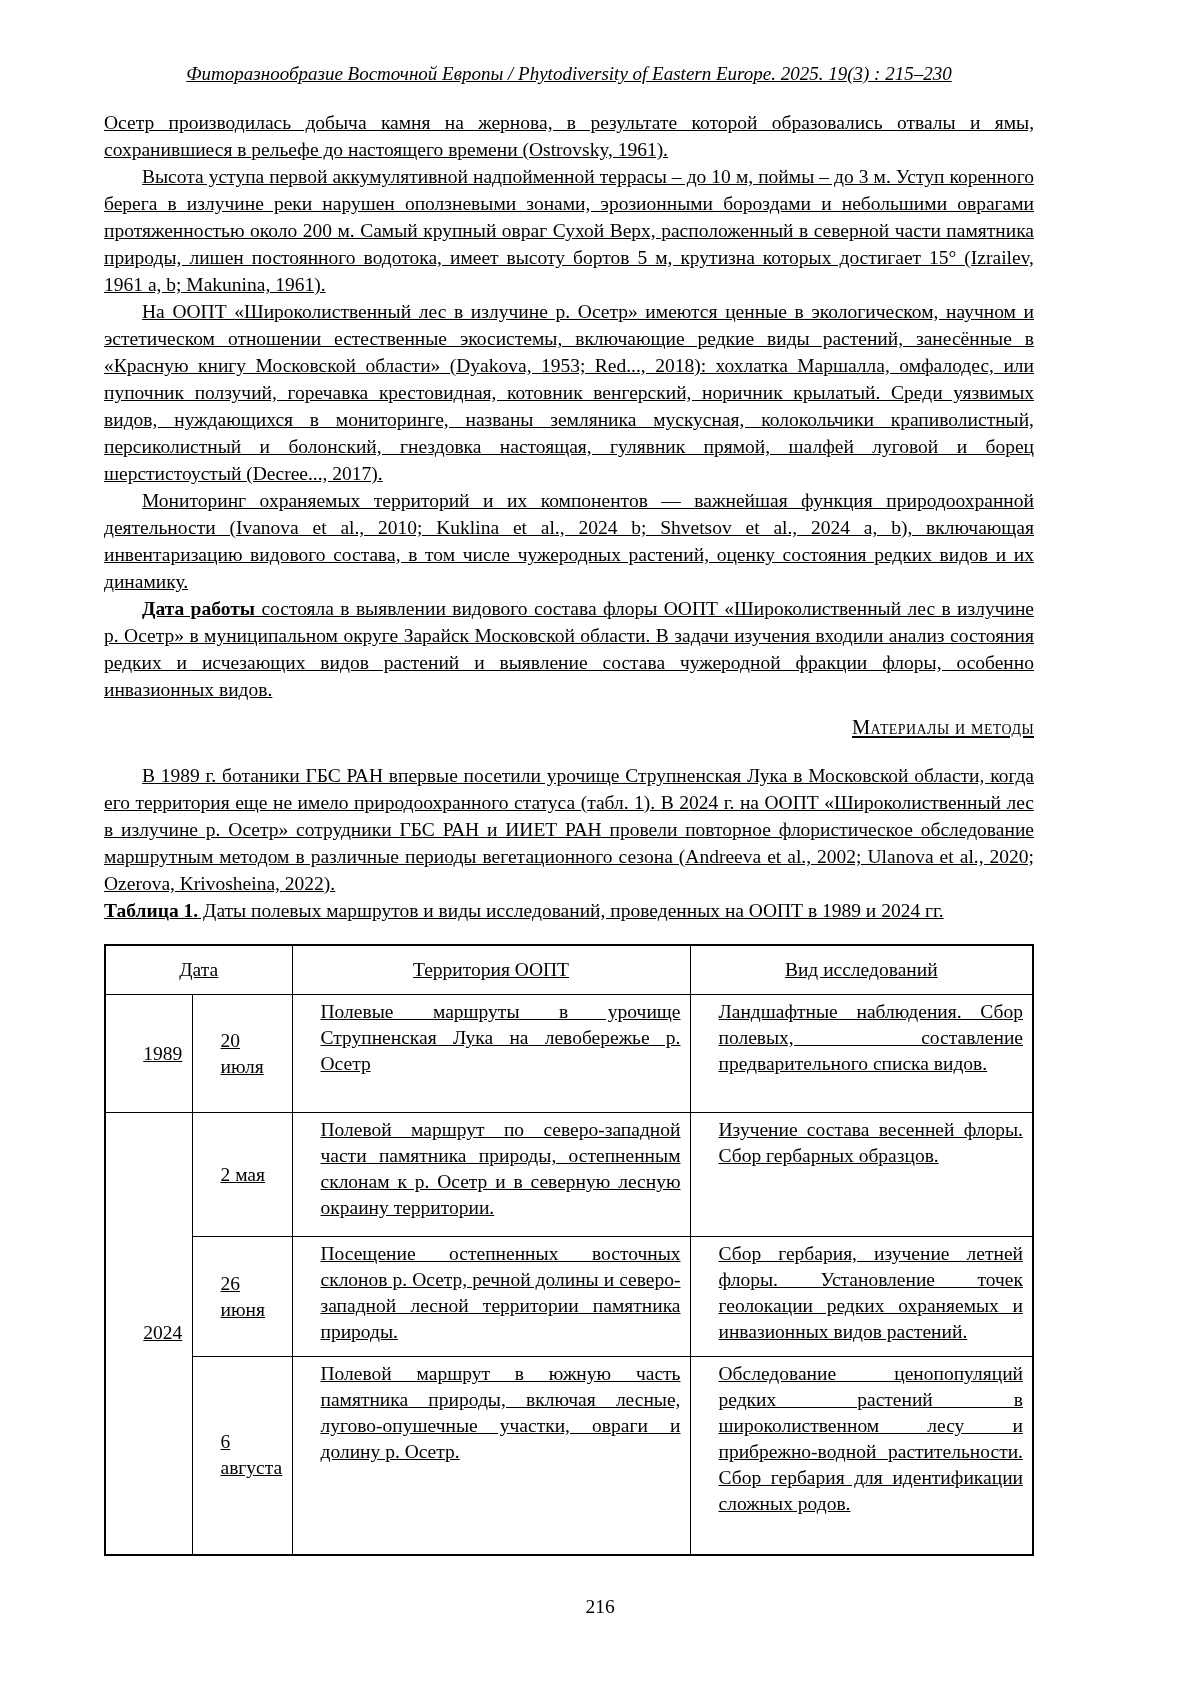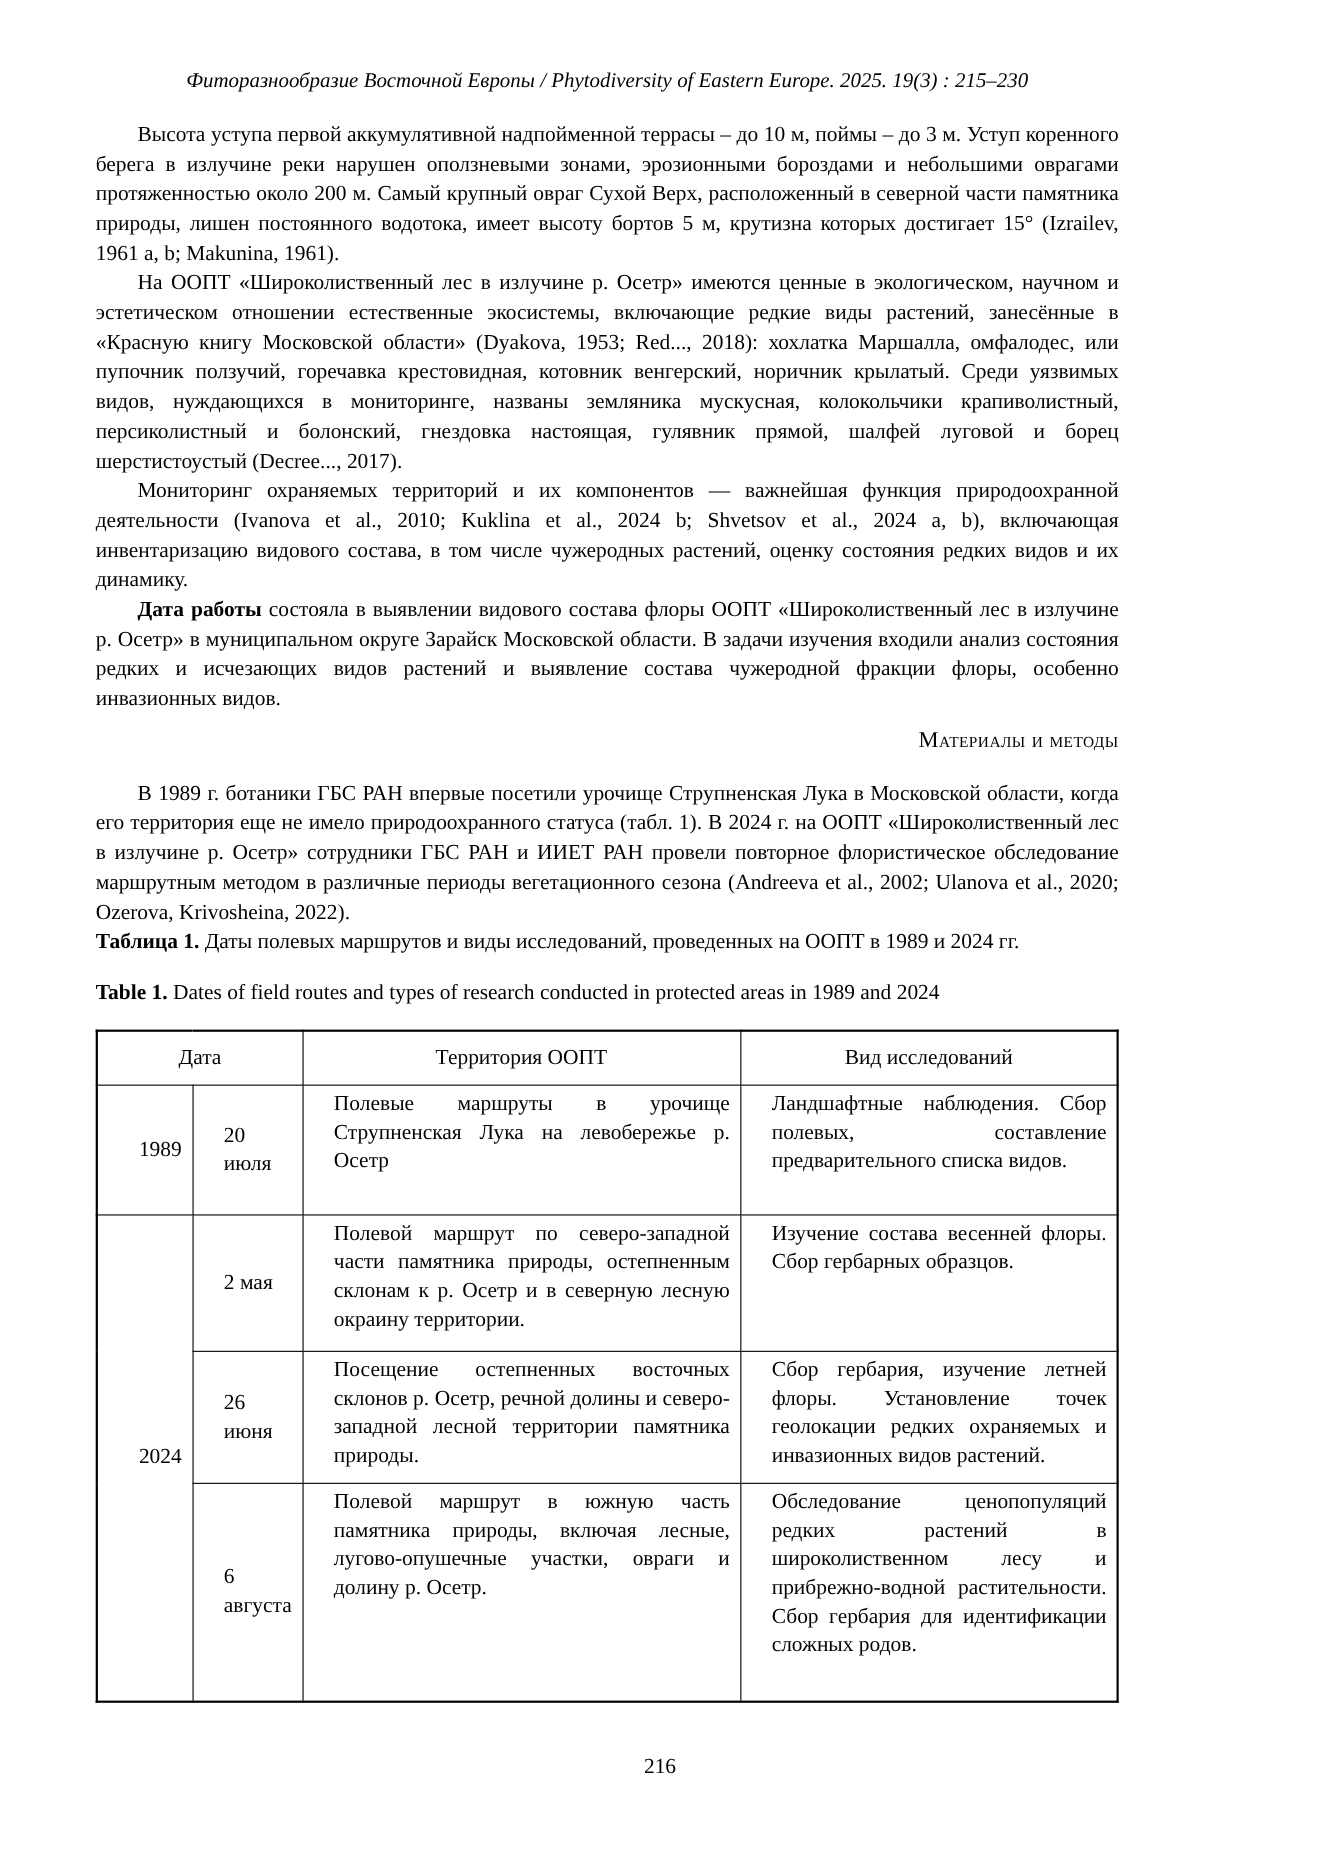--- a/index.html
+++ b/index.html
@@ -8,23 +8,24 @@
     position: relative;
     width: 1200px;
     height: 1697px;
     background: #ffffff;
     color: #000000;
     font-family: "Liberation Serif", serif;
     overflow: hidden;
   }
   .content {
     position: absolute;
-    left: 87px;
+    left: 104px;
     top: 62px;
     width: 930px;
+    text-decoration: underline;
   }
   .running-head {
     text-align: center;
     font-style: italic;
     font-size: 19px;
     line-height: 24px;
     margin-bottom: 23px;
     white-space: nowrap;
   }
   .body-text p {
@@ -98,32 +99,32 @@
 </style>
 </head>
 <body>
 
 <div class="page">
   <div class="content">
 
     <div class="running-head">Фиторазнообразие Восточной Европы / Phytodiversity of Eastern Europe. 2025. 19(3) : 215–230</div>
 
     <div class="body-text">
+      <p class="noindent">Осетр производилась добыча камня на жернова, в результате которой образовались отвалы и ямы, сохранившиеся в рельефе до настоящего времени (Ostrovsky, 1961).</p>
       <p>Высота уступа первой аккумулятивной надпойменной террасы – до 10 м, поймы – до 3 м. Уступ коренного берега в излучине реки нарушен оползневыми зонами, эрозионными бороздами и небольшими оврагами протяженностью около 200 м. Самый крупный овраг Сухой Верх, расположенный в северной части памятника природы, лишен постоянного водотока, имеет высоту бортов 5 м, крутизна которых достигает 15° (Izrailev, 1961 a, b; Makunina, 1961).</p>
       <p>На ООПТ «Широколиственный лес в излучине р. Осетр» имеются ценные в экологическом, научном и эстетическом отношении естественные экосистемы, включающие редкие виды растений, занесённые в «Красную книгу Московской области» (Dyakova, 1953; Red..., 2018): хохлатка Маршалла, омфалодес, или пупочник ползучий, горечавка крестовидная, котовник венгерский, норичник крылатый. Среди уязвимых видов, нуждающихся в мониторинге, названы земляника мускусная, колокольчики крапиволистный, персиколистный и болонский, гнездовка настоящая, гулявник прямой, шалфей луговой и борец шерстистоустый (Decree..., 2017).</p>
       <p>Мониторинг охраняемых территорий и их компонентов — важнейшая функция природоохранной деятельности (Ivanova et al., 2010; Kuklina et al., 2024 b; Shvetsov et al., 2024 a, b), включающая инвентаризацию видового состава, в том числе чужеродных растений, оценку состояния редких видов и их динамику.</p>
       <p><b>Дата работы</b><span> состояла в выявлении видового состава флоры ООПТ «Широколиственный лес в излучине р. Осетр» в муниципальном округе Зарайск Московской области. В задачи изучения входили анализ состояния редких и исчезающих видов растений и выявление состава чужеродной фракции флоры, особенно инвазионных видов.</span></p>
 
       <h2 class="section-heading">Материалы и методы</h2>
 
       <p>В 1989 г. ботаники ГБС РАН впервые посетили урочище Струпненская Лука в Московской области, когда его территория еще не имело природоохранного статуса (табл. 1). В 2024 г. на ООПТ «Широколиственный лес в излучине р. Осетр» сотрудники ГБС РАН и ИИЕТ РАН провели повторное флористическое обследование маршрутным методом в различные периоды вегетационного сезона (Andreeva et al., 2002; Ulanova et al., 2020; Ozerova, Krivosheina, 2022).</p>
 
       <p class="caption caption-ru"><b>Таблица 1.</b><span> Даты полевых маршрутов и виды исследований, проведенных на ООПТ в 1989 и 2024 гг.</span></p>
 
-      <p class="caption caption-en"><b>Table 1.</b><span> Dates of field routes and types of research conducted in protected areas in 1989 and 2024</span></p>
 
       <table class="data-table">
         <colgroup>
           <col style="width:87px">
           <col style="width:100px">
           <col style="width:398px">
           <col style="width:343px">
         </colgroup>
         <thead>
           <tr>

